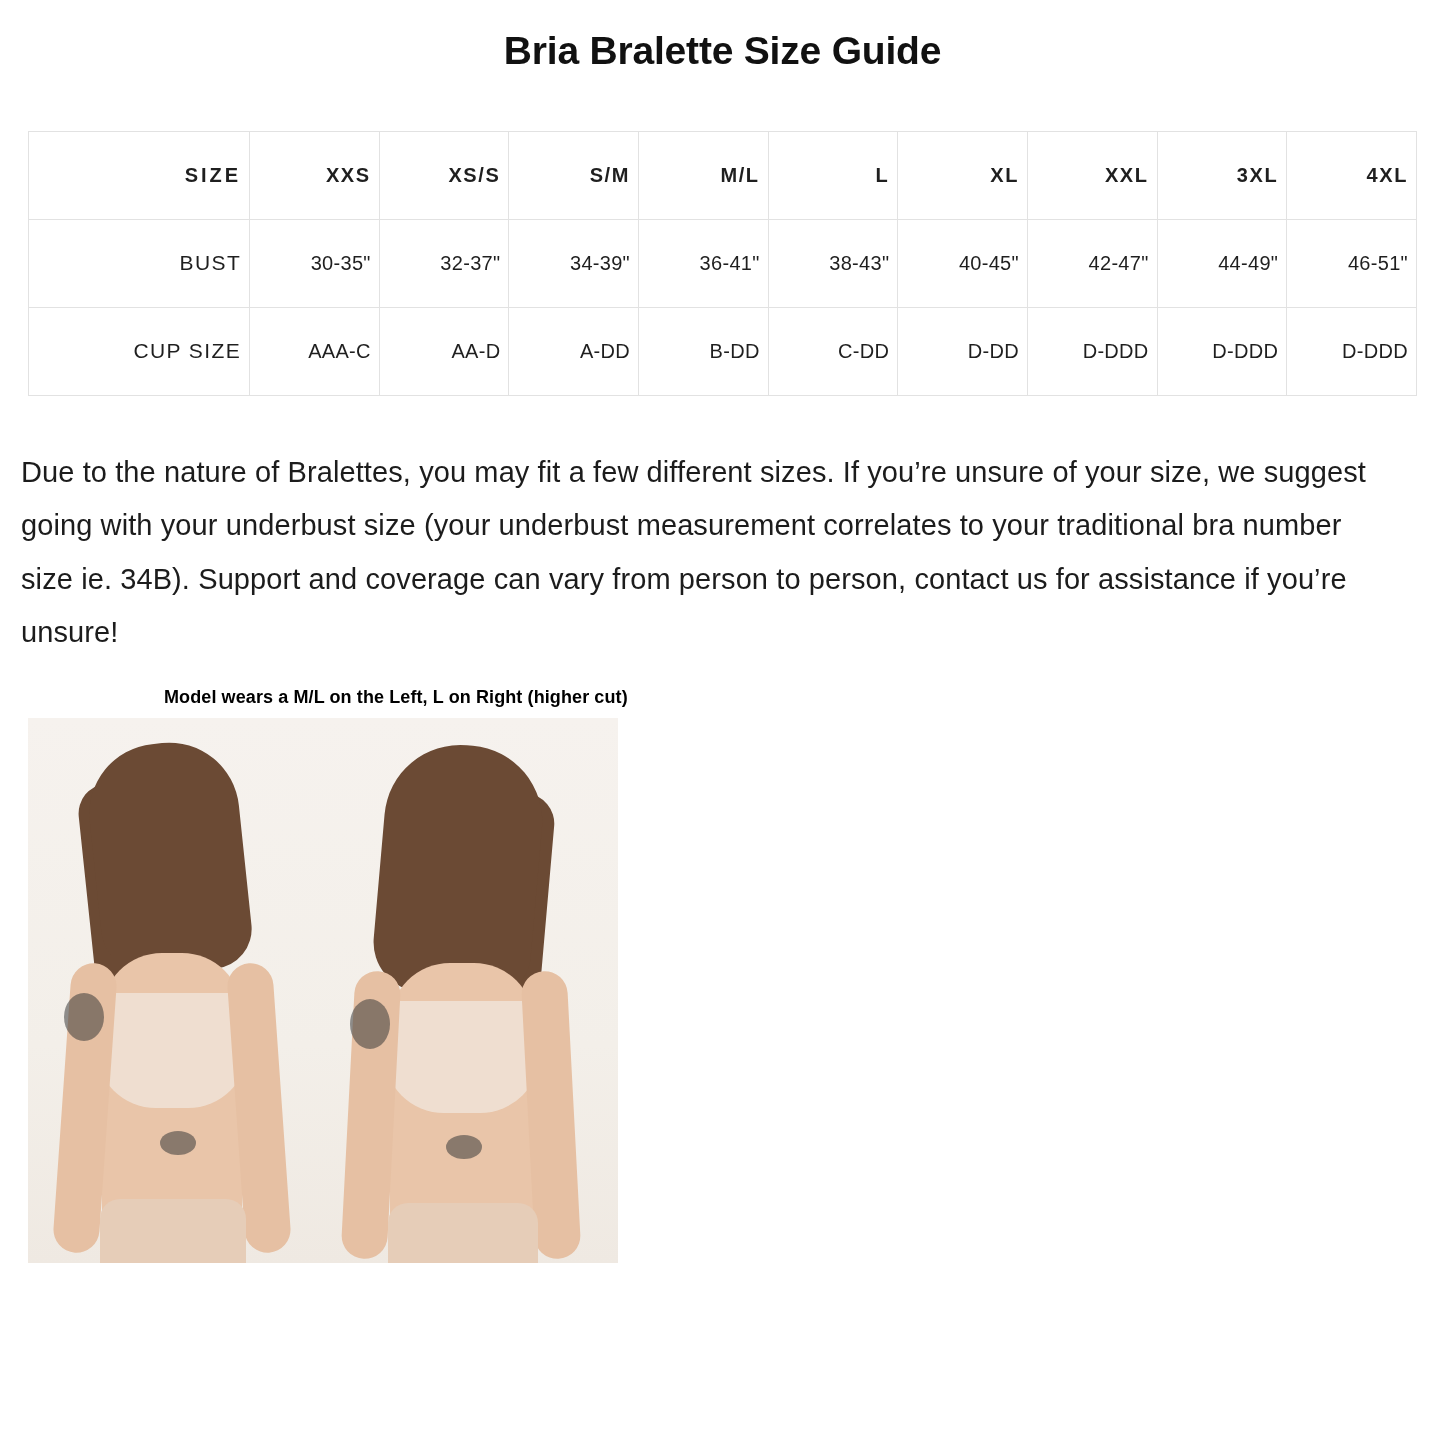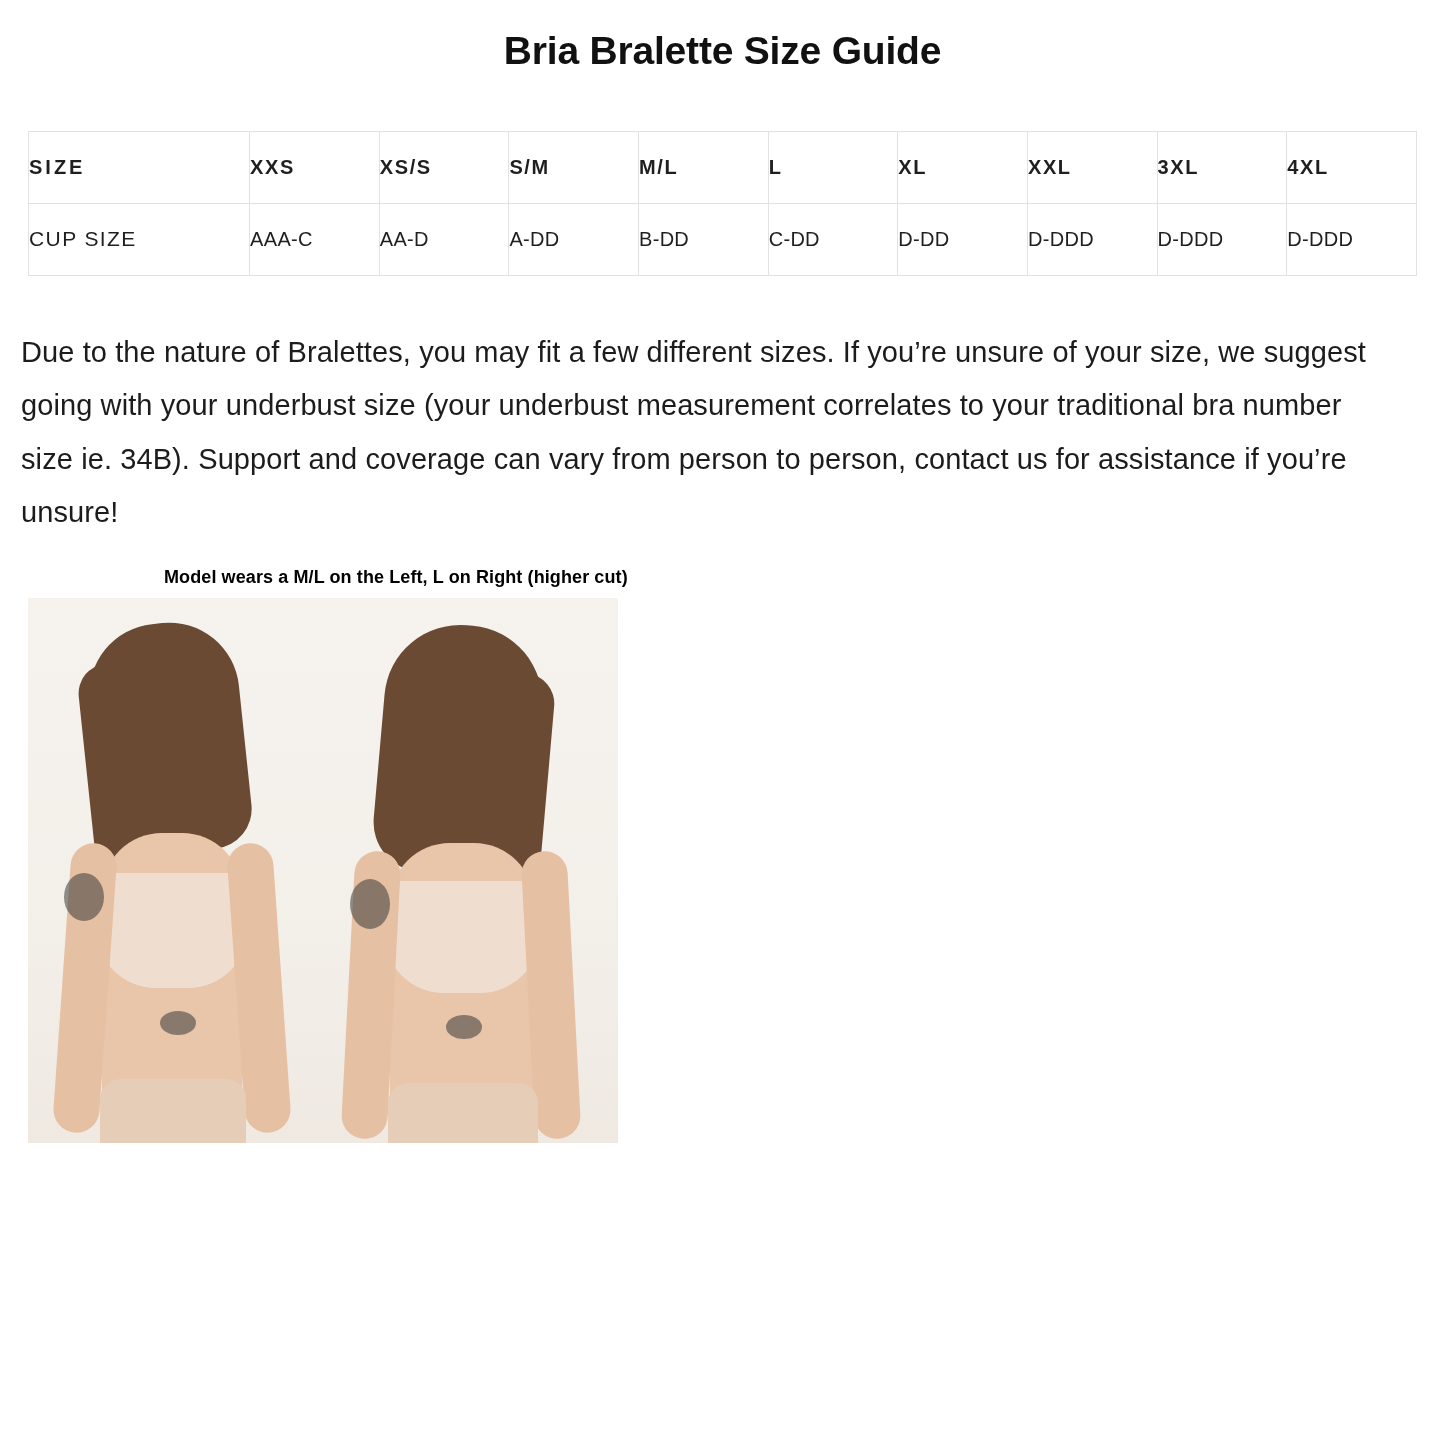--- a/index.html
+++ b/index.html
@@ -32,25 +32,25 @@
   .table-wrap {
     margin: 56px 28px 0 28px;
   }
   table.size-table {
     width: 1389px;
     border-collapse: collapse;
     table-layout: fixed;
   }
   table.size-table td, table.size-table th {
     border: 1px solid #e2e2e2;
-    text-align: left;
+    text-align: right;
     vertical-align: middle;
     font-weight: normal;
     color: #1f1f1f;
-    padding: 0;
+    padding: 8px;
     height: 71px;
   }
   table.size-table th {
     font-size: 20px;
     letter-spacing: 1.6px;
     font-weight: bold;
   }
   table.size-table th.hdr-label {
     letter-spacing: 3px;
   }
@@ -209,20 +209,32 @@
           <th>M/L</th>
           <th>L</th>
           <th>XL</th>
           <th>XXL</th>
           <th>3XL</th>
           <th>4XL</th>
         </tr>
       </thead>
       <tbody>
         <tr>
+          <td class="row-label">BUST</td>
+          <td class="cell">30-35"</td>
+          <td class="cell">32-37"</td>
+          <td class="cell">34-39"</td>
+          <td class="cell">36-41"</td>
+          <td class="cell">38-43"</td>
+          <td class="cell">40-45"</td>
+          <td class="cell">42-47"</td>
+          <td class="cell">44-49"</td>
+          <td class="cell">46-51"</td>
+        </tr>
+        <tr>
           <td class="row-label">CUP SIZE</td>
           <td class="cell">AAA-C</td>
           <td class="cell">AA-D</td>
           <td class="cell">A-DD</td>
           <td class="cell">B-DD</td>
           <td class="cell">C-DD</td>
           <td class="cell">D-DD</td>
           <td class="cell">D-DDD</td>
           <td class="cell">D-DDD</td>
           <td class="cell">D-DDD</td>

